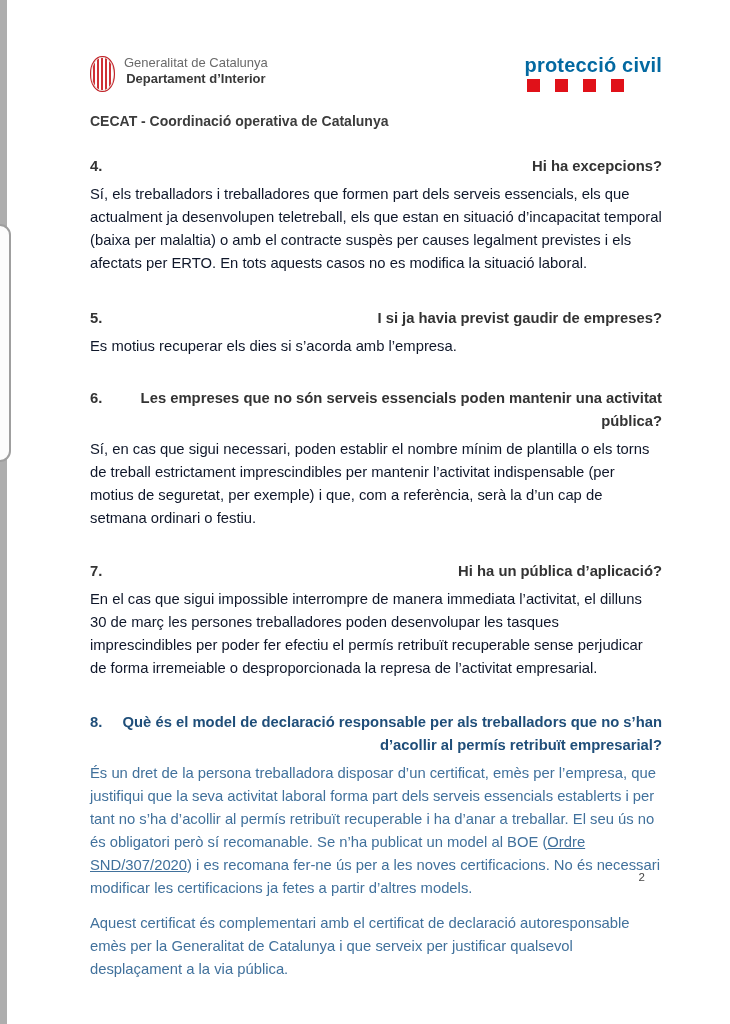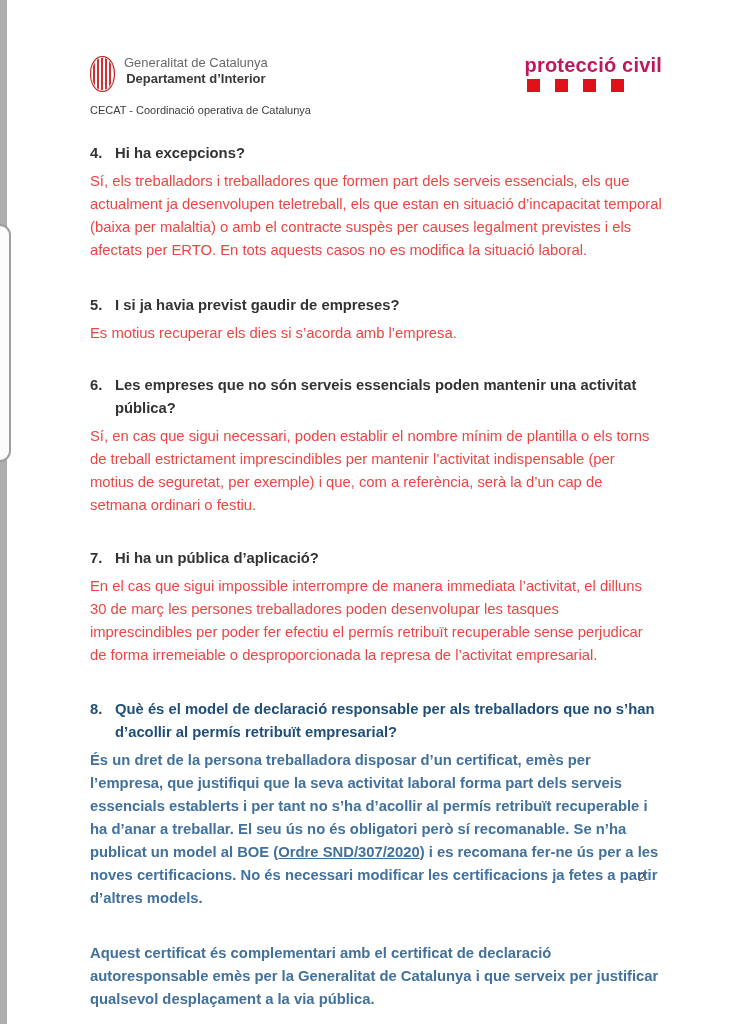--- a/index.html
+++ b/index.html
@@ -23,33 +23,33 @@
   .gencat{display:flex;gap:9px;align-items:flex-start;}
   .gencat-logo{
     width:23px;height:34px;flex:none;margin-top:1px;
     border:1px solid #c2242a;border-radius:48%;
     background:repeating-linear-gradient(to right,#ffffff 0 2px,#cf3036 2px 4px);
     box-shadow:inset 0 0 0 1px #e9d9d4;
   }
   .gencat-l1{font-size:13px;color:#6a6a6a;line-height:16px;}
   .gencat-l2{font-size:13px;color:#3a3a3a;font-weight:bold;line-height:16px;text-align:center;}
   .pc{margin-top:0;}
-  .pc-word{font-size:20px;font-weight:bold;color:#be185d;letter-spacing:0.2px;line-height:20px;}
+  .pc-word{font-size:20px;font-weight:bold;color:#0369a1;letter-spacing:0.2px;line-height:20px;}
   .pc-squares{display:flex;gap:15px;margin-top:4px;margin-left:2px;}
   .pc-squares span{width:13px;height:13px;background:#e01119;display:block;}
-  .cecat{margin-top:12px;font-size:11px;font-weight:normal;color:#3c3c3c;}
+  .cecat{margin-top:21px;font-size:14px;font-weight:bold;color:#3c3c3c;}
 
   
   section{margin-top:30px;}
   .q{display:flex;font-weight:bold;font-size:14.8px;line-height:23px;color:#333333;}
   .q .num{width:25px;flex:none;}
-  .q .qt{flex:1;}
-  p{margin:5px 0 0 0;font-size:14.8px;line-height:23px;color:#ef4444;max-width:578px;}
+  .q .qt{flex:1;text-align:right;}
+  p{margin:5px 0 0 0;font-size:14.8px;line-height:23px;color:#0f172a;max-width:578px;}
   .blue .q,.q.blue{color:#1F4E79;}
-  p.blue{color:#41719C;font-weight:bold;}
+  p.blue{color:#41719C;}
   a.doc-link{color:#41719C;text-decoration:underline;cursor:pointer;}
 
   .pagenum{position:absolute;right:85px;bottom:57px;font-size:11.5px;color:#454545;}
 </style>
 </head>
 <body>
 
 <div class="page">
   <div class="left-strip"></div>
 
@@ -106,21 +106,21 @@
       </div>
       <p>En el cas que sigui impossible interrompre de manera immediata l’activitat, el dilluns 30 de març les persones treballadores poden desenvolupar les tasques imprescindibles per poder fer efectiu el permís retribuït recuperable sense perjudicar de forma irremeiable o desproporcionada la represa de l’activitat empresarial.</p>
     </section>
 
     <section style="margin-top:31px;">
       <div class="q blue">
         <span class="num">8.</span>
         <span class="qt">Què és el model de declaració responsable per als treballadors que no s’han d’acollir al permís retribuït empresarial?</span>
       </div>
       <p class="blue"><span>És un dret de la persona treballadora disposar d’un certificat, emès per l’empresa, que justifiqui que la seva activitat laboral forma part dels serveis essencials establerts i per tant no s’ha d’acollir al permís retribuït recuperable i ha d’anar a treballar. El seu ús no és obligatori però sí recomanable. Se n’ha publicat un model al BOE (</span><a class="doc-link">Ordre SND/307/2020</a><span>) i es recomana fer-ne ús per a les noves certificacions. No és necessari modificar les certificacions ja fetes a partir d’altres models.</span></p>
-      <p class="blue" style="margin-top:32px;">Aquest certificat és complementari amb el certificat de declaració autoresponsable emès per la Generalitat de Catalunya i que serveix per justificar qualsevol desplaçament a la via pública.</p>
+      <p class="blue" style="margin-top:12px;">Aquest certificat és complementari amb el certificat de declaració autoresponsable emès per la Generalitat de Catalunya i que serveix per justificar qualsevol desplaçament a la via pública.</p>
     </section>
 
     <section style="margin-top:38px;">
       <div class="q">
         <span class="num">9.</span>
         <span class="qt">Quins són aquests serveis essencials?</span>
       </div>
 
     </section>
 

